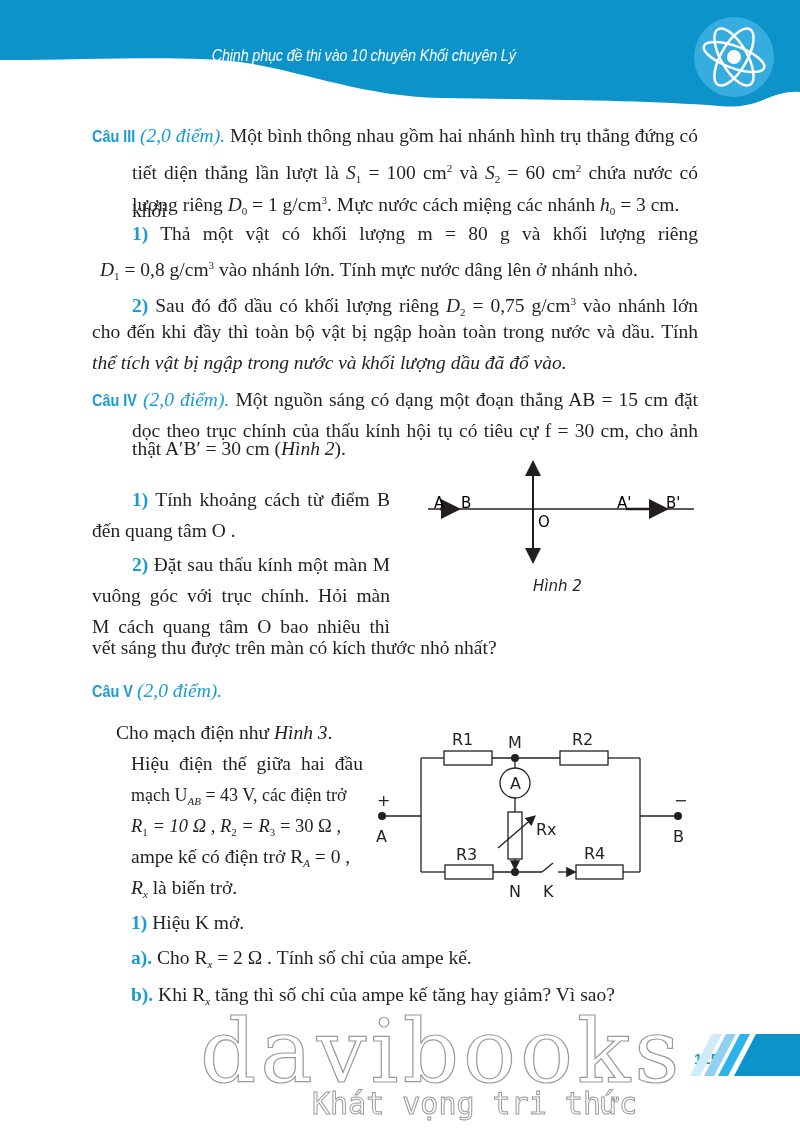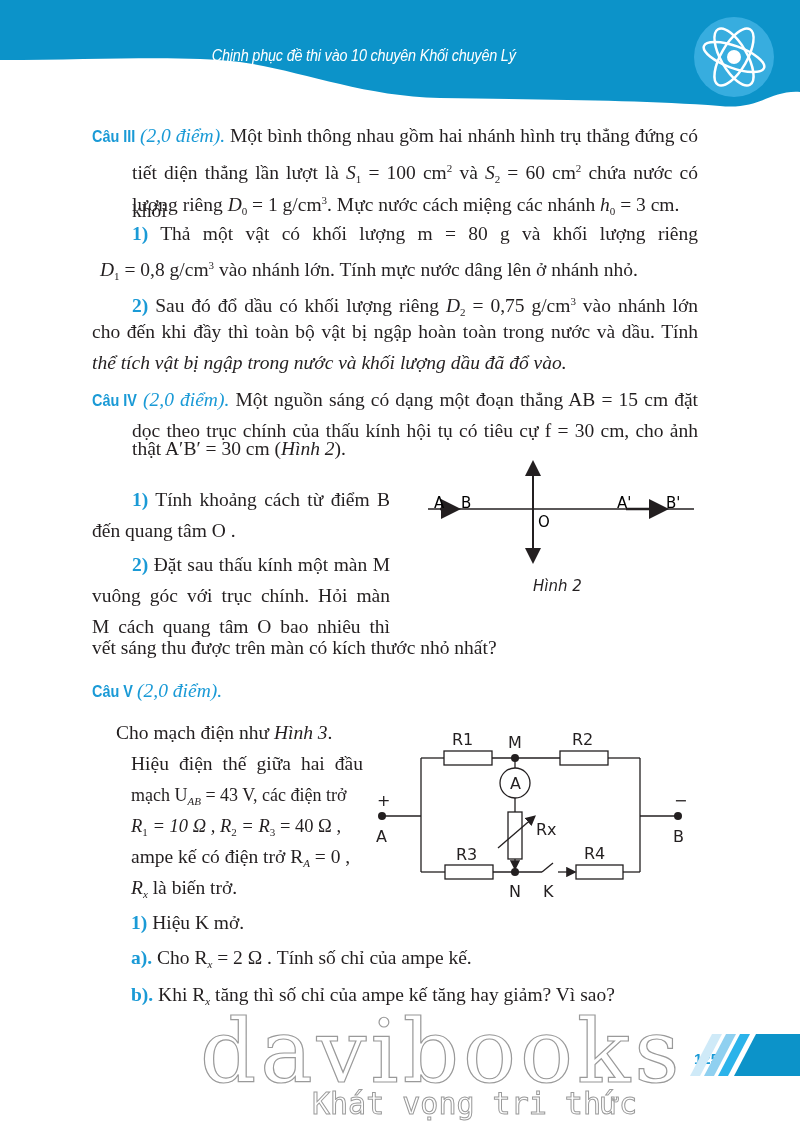--- a/index.html
+++ b/index.html
@@ -113,21 +113,21 @@
     <span class="q-points">(2,0 điểm).</span>
   </div>
   <div class="p" style="left:116px; top:717px; width:240px;">
     <span>Cho mạch điện như </span><span class="math">Hình 3</span><span>.</span>
   </div>
   <div class="p just" style="left:131px; top:748px; width:232px;">Hiệu điện thế giữa hai đầu</div>
   <div class="p" style="left:131px; top:779px; width:240px; font-size:18px;">
     <span>mạch U</span><sub class="math">AB</sub><span> = 43 V, các điện trở</span>
   </div>
   <div class="p" style="left:131px; top:810px; width:240px; font-size:18.5px;">
-    <span class="math">R</span><sub>1</sub><span class="math"> = 10  Ω ,  R</span><sub>2</sub><span class="math"> = R</span><sub>3</sub><span> = 40  Ω ,</span>
+    <span class="math">R</span><sub>1</sub><span class="math"> = 10  Ω ,  R</span><sub>2</sub><span class="math"> = R</span><sub>3</sub><span> = 30  Ω ,</span>
   </div>
   <div class="p" style="left:131px; top:841px; width:240px;">
     <span>ampe kế có điện trở  R</span><sub class="math">A</sub><span> = 0 ,</span>
   </div>
   <div class="p" style="left:131px; top:872px; width:240px;">
     <span class="math">R</span><sub class="math">x</sub><span>  là biến trở.</span>
   </div>
   <div class="p" style="left:131px; top:907px; width:400px;">
     <span class="num">1)</span><span> Hiệu  K  mở.</span>
   </div>

